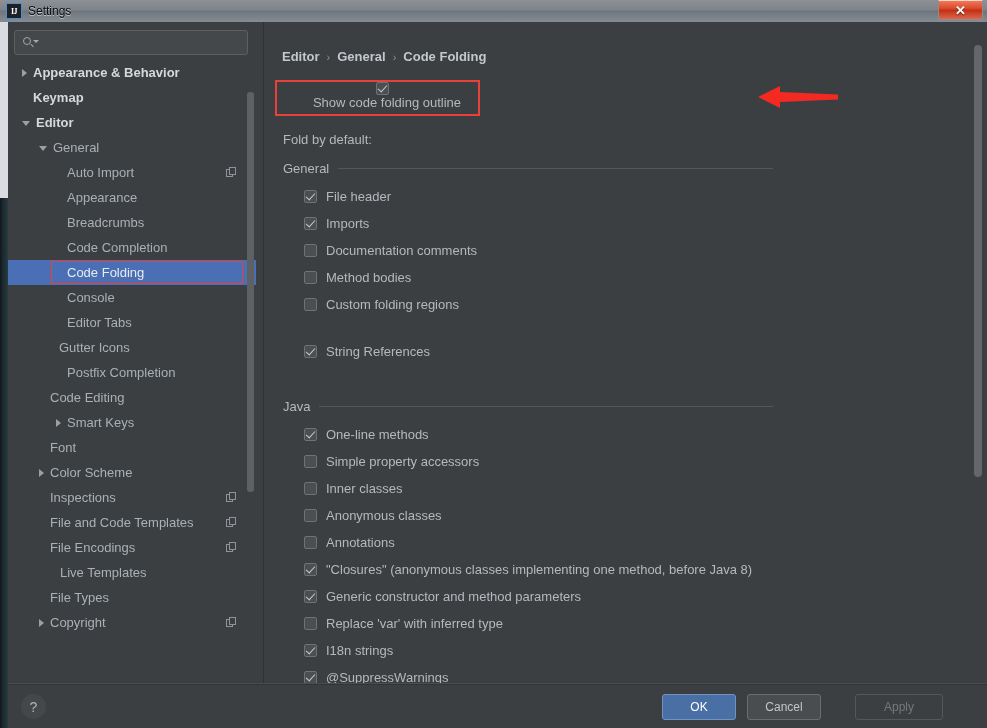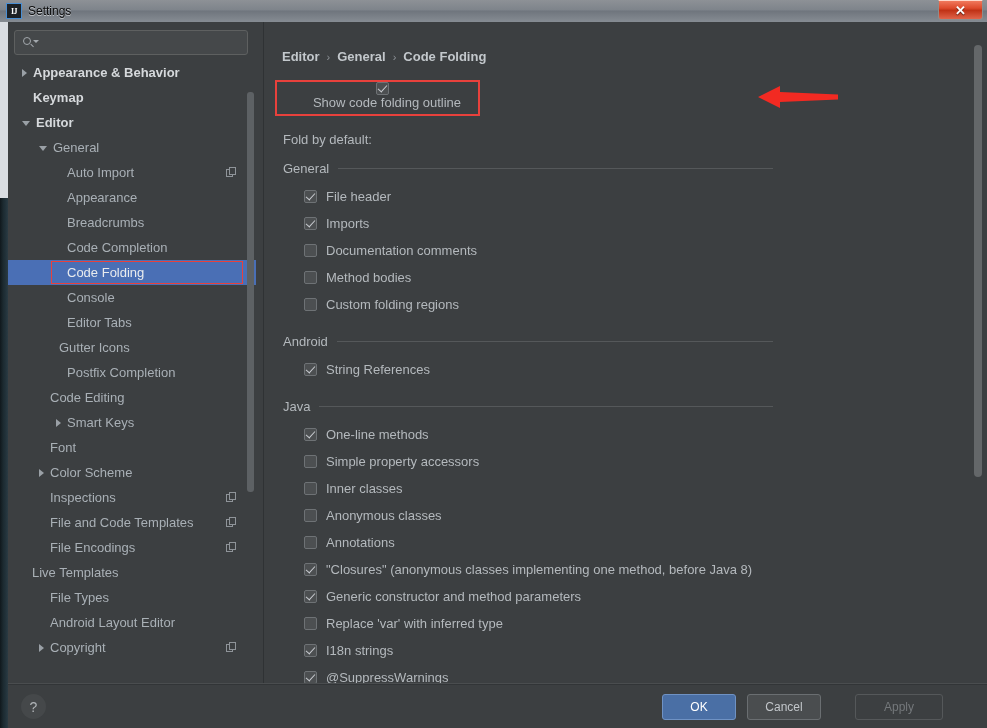--- a/index.html
+++ b/index.html
@@ -412,31 +412,27 @@
             </span>
           </div>
           <div class="tree-row group" style="padding-left: 31px;">
             <span class="arrow none"></span>
             <span class="tree-label">File Encodings</span>
             <span class="copy-icon">
               <i class="b1"></i>
               <i class="b2"></i>
             </span>
           </div>
-          <div class="tree-row group" style="padding-left: 13px;">
+          <div class="tree-row group" style="padding-left: 41px;">
             <span class="arrow none"></span>
             <span class="tree-label">Live Templates</span>
           </div>
           <div class="tree-row group" style="padding-left: 31px;">
             <span class="arrow none"></span>
             <span class="tree-label">File Types</span>
-          </div>
-          <div class="tree-row group" style="padding-left: 31px;">
-            <span class="arrow none"></span>
-            <span class="tree-label">Android Layout Editor</span>
           </div>
           <div class="tree-row group" style="padding-left: 31px;">
             <span class="arrow right"></span>
             <span class="tree-label">Copyright</span>
             <span class="copy-icon">
               <i class="b1"></i>
               <i class="b2"></i>
             </span>
           </div>
         </div>
@@ -488,24 +484,20 @@
                 <span class="cb"></span>
                 <span class="cb-label">Method bodies</span>
               </div>
               <div class="cb-row">
                 <span class="cb"></span>
                 <span class="cb-label">Custom folding regions</span>
               </div>
             </div>
           </div>
           <div class="section" style="top: 310px;">
-            <div class="section-head">
-              <span>Android</span>
-              <span class="rule"></span>
-            </div>
             <div class="section-items">
               <div class="cb-row">
                 <span class="cb checked"></span>
                 <span class="cb-label">String References</span>
               </div>
             </div>
           </div>
           <div class="section" style="top: 375px;">
             <div class="section-head">
               <span>Java</span>

